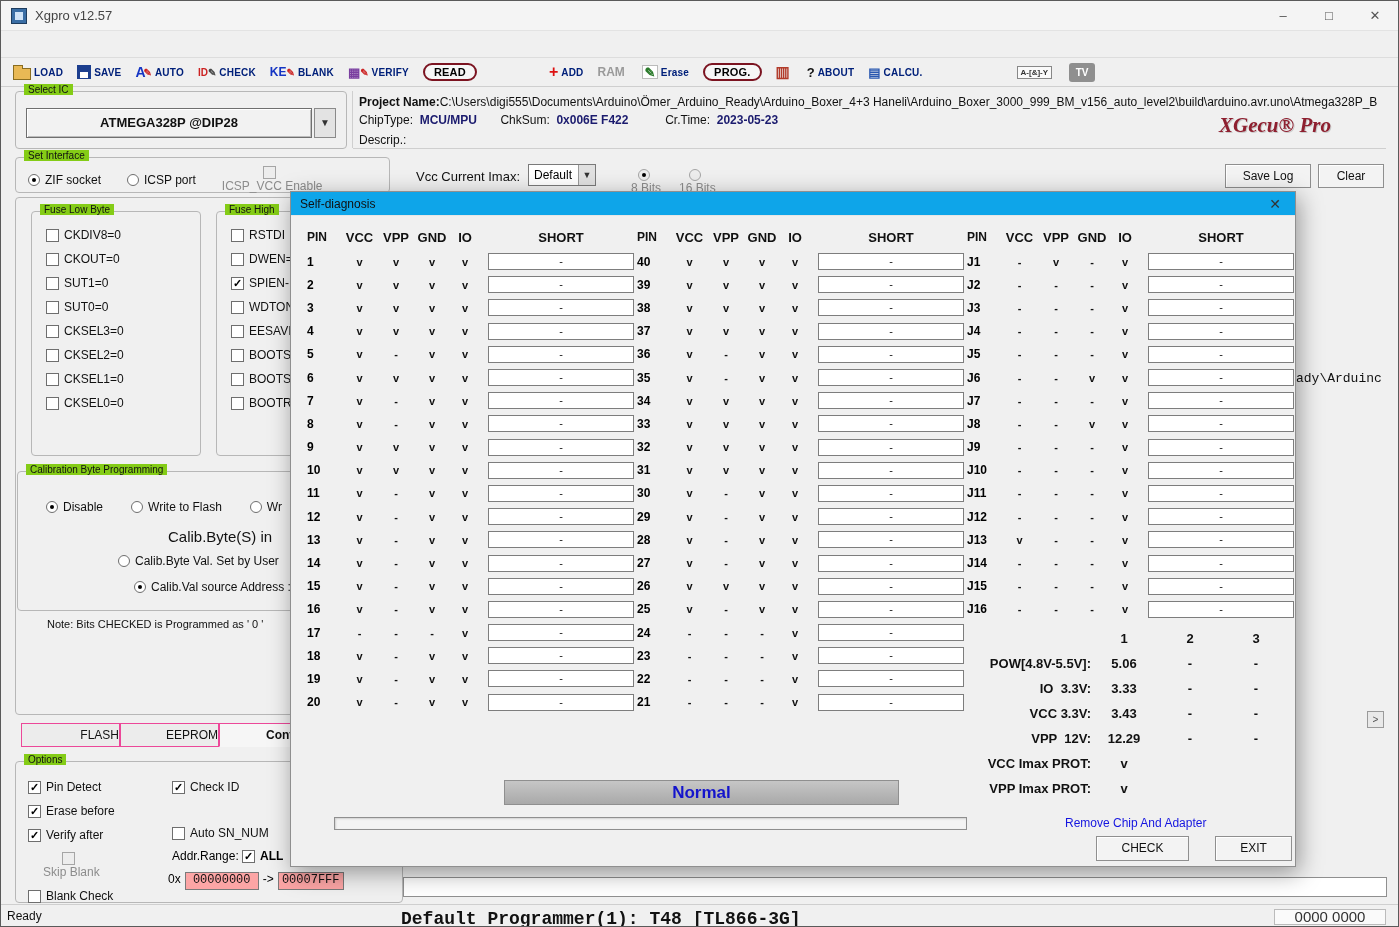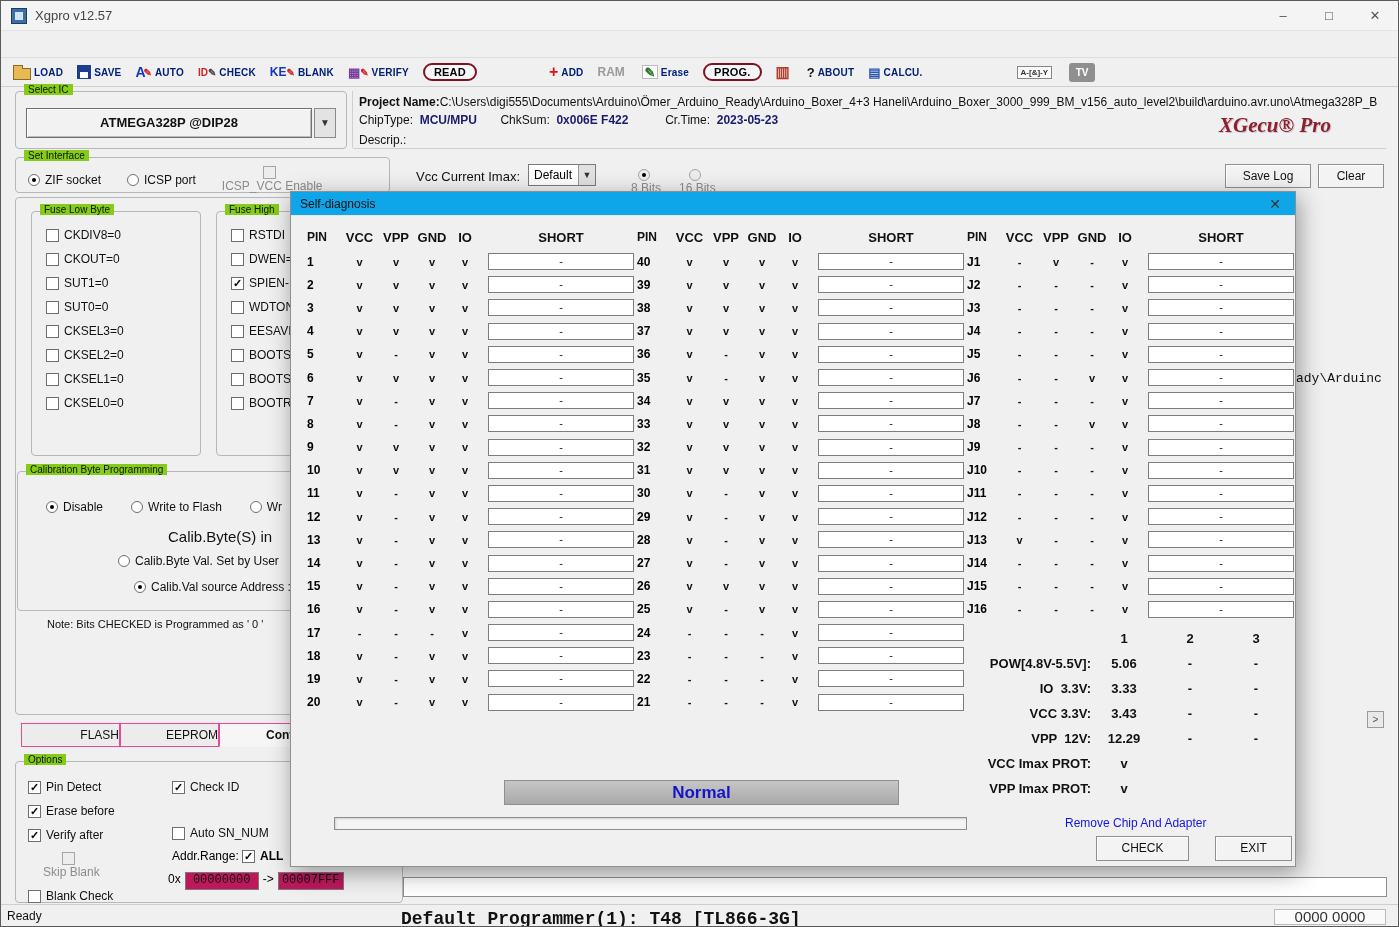--- a/index.html
+++ b/index.html
@@ -107,21 +107,21 @@
   .tab{position:absolute;top:722px;height:24px;border:1px solid #ec4899;background:#ececec;text-align:right;line-height:22px;font-size:12px;color:#111;}
   .tab.active{background:#f6f6f6;font-weight:bold;border-bottom-color:#f6f6f6;}
 
   
   #g-options{left:14px;top:760px;width:388px;height:142px;}
   .optcol1{position:absolute;left:12px;top:18px;display:flex;flex-direction:column;gap:10px;}
   .optcheckid{position:absolute;left:156px;top:18px;}
   .optautosn{position:absolute;left:156px;top:64px;}
   .optaddr{position:absolute;left:156px;top:87px;display:flex;align-items:center;font-size:12px;}
   .opthex{position:absolute;left:152px;top:110px;display:flex;align-items:flex-start;font-size:12px;gap:4px;}
-  .hexfield{height:18px;background:#be185d;border:1px solid #7a7a7a;font-family:"Liberation Mono",monospace;font-size:12px;text-align:center;color:#111;}
+  .hexfield{height:18px;background:#fca5a5;border:1px solid #7a7a7a;font-family:"Liberation Mono",monospace;font-size:12px;text-align:center;color:#111;}
 
   
   .logfield{position:absolute;left:402px;top:876px;width:984px;height:20px;background:#fff;border:1px solid #8f8f8f;}
   .bgfrag{position:absolute;left:1295px;top:370px;font-family:"Liberation Mono",monospace;font-size:13px;color:#111;white-space:nowrap;}
   .hscroll-arrow{position:absolute;left:1366px;top:710px;width:17px;height:17px;background:#e9e9e9;border:1px solid #9a9a9a;text-align:center;line-height:15px;font-size:10px;color:#555;}
 
   
   .statusbar{position:absolute;left:0;top:903px;width:100%;height:24px;background:#f0f0f0;border-top:1px solid #cfcfcf;font-size:12px;color:#111;}
   .sb-left{position:absolute;left:6px;top:4px;}
   .sb-center{position:absolute;left:400px;top:4px;font-family:"Liberation Mono",monospace;font-weight:bold;font-size:18px;}

